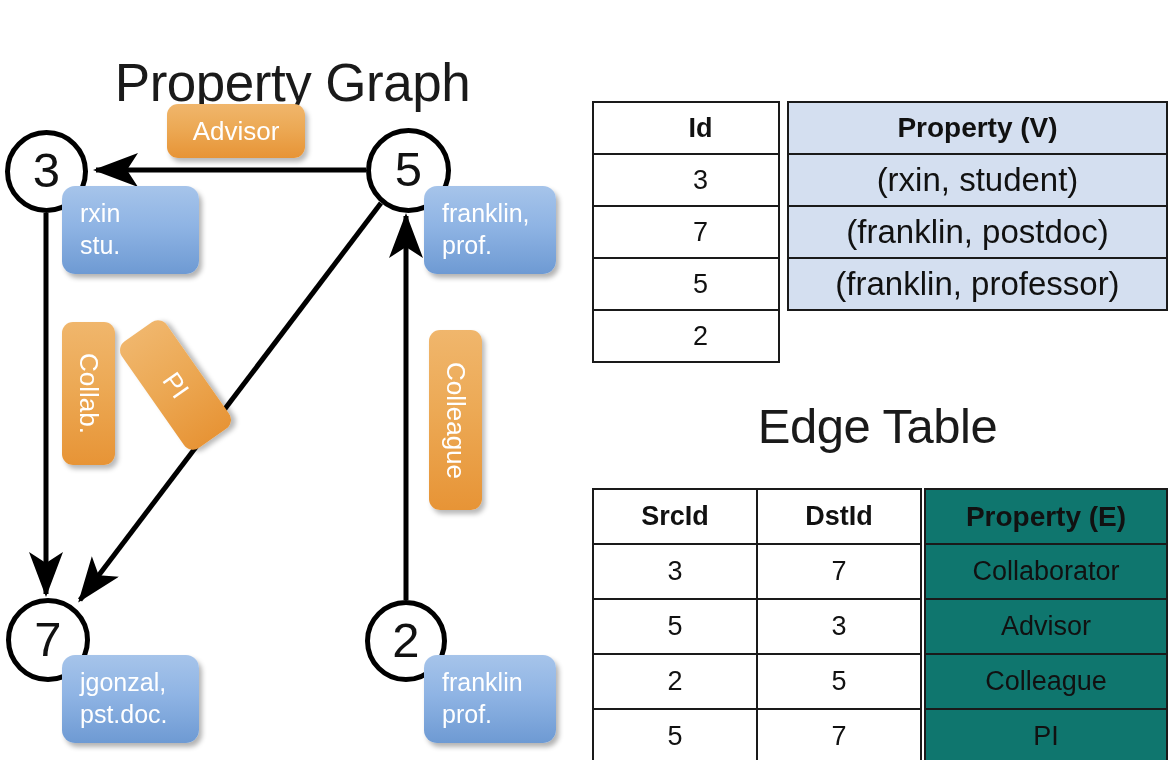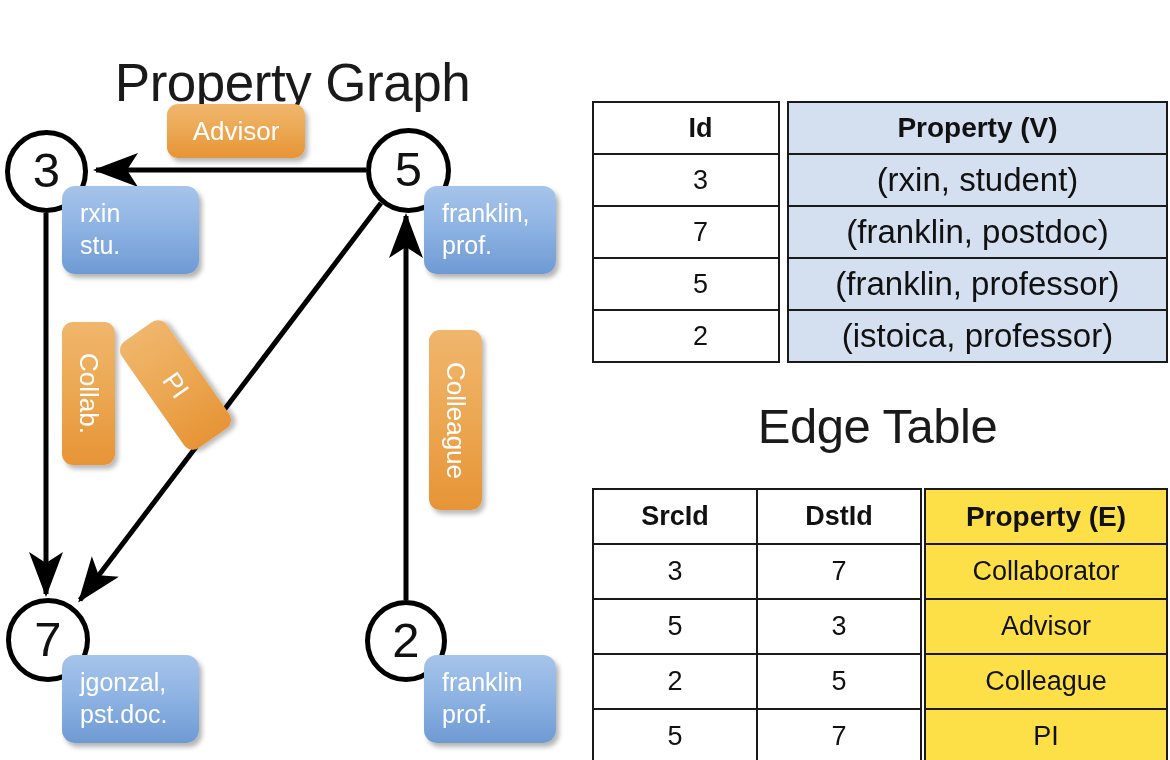--- a/index.html
+++ b/index.html
@@ -83,21 +83,21 @@
   #vt-id{left:592px;top:101px;width:188px;}
   #vt-prop{left:787px;top:101px;width:381px;}
   #vt-id td, #vt-id th{height:50px;font-size:27px;background:#ffffff;padding-left:29px;}
   #vt-prop td, #vt-prop th{height:50px;font-size:33px;background:#d4dff0;}
   #vt-prop th{font-size:28px;}
 
   
   #et-ids{left:592px;top:488px;width:330px;}
   #et-prop{left:924px;top:488px;width:244px;}
   #et-ids td, #et-ids th{height:53px;font-size:27px;background:#ffffff;width:165px;}
-  #et-prop td, #et-prop th{height:53px;font-size:27px;background:#fde047;}
+  #et-prop td, #et-prop th{height:53px;font-size:27px;background:#0f766e;}
   #et-prop th{font-size:28px;}
 </style>
 </head>
 <body>
 
 <div class="root">
 
   <div class="title" id="title-property-graph">Property Graph</div>
   <div class="title" id="title-edge-table">Edge Table</div>
 
@@ -196,23 +196,20 @@
       </tr>
       <tr>
         <td>(rxin, student)</td>
       </tr>
       <tr>
         <td>(franklin, postdoc)</td>
       </tr>
       <tr>
         <td>(franklin, professor)</td>
       </tr>
-      <tr>
-        <td>(istoica, professor)</td>
-      </tr>
     </tbody>
   </table>
 
   <table class="tbl" id="et-ids">
     <tbody>
       <tr>
         <th>SrcId</th>
         <th>DstId</th>
       </tr>
       <tr>

